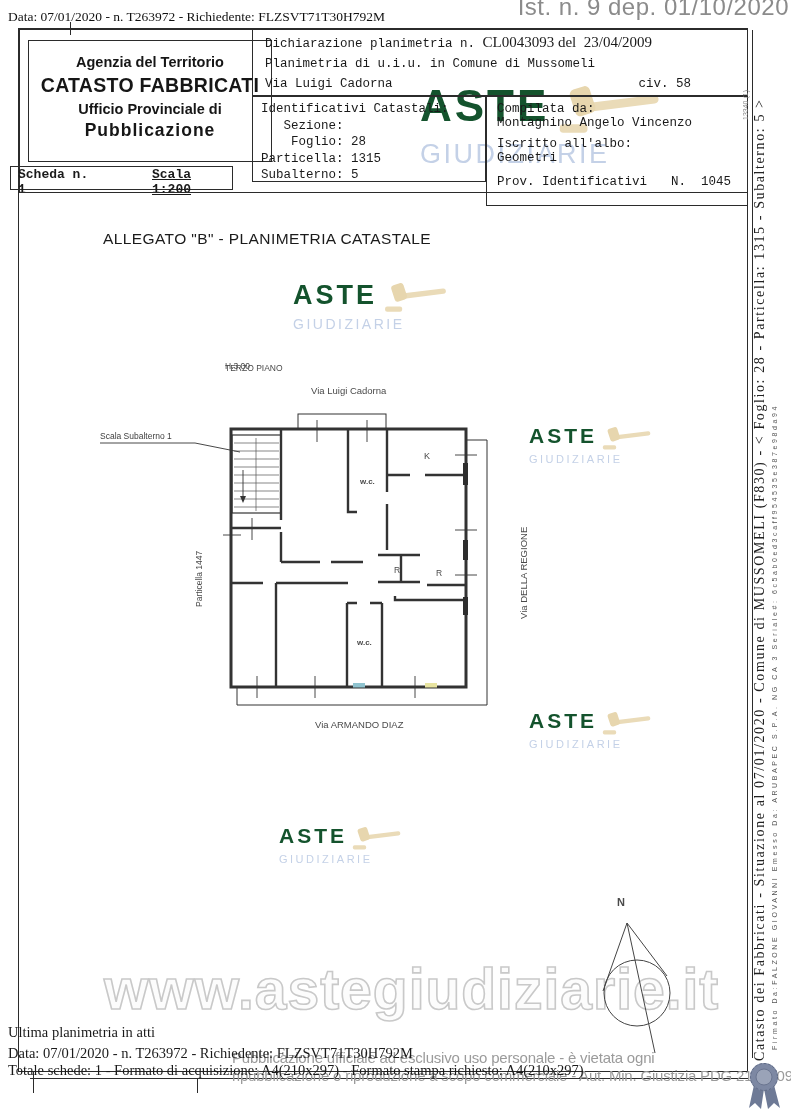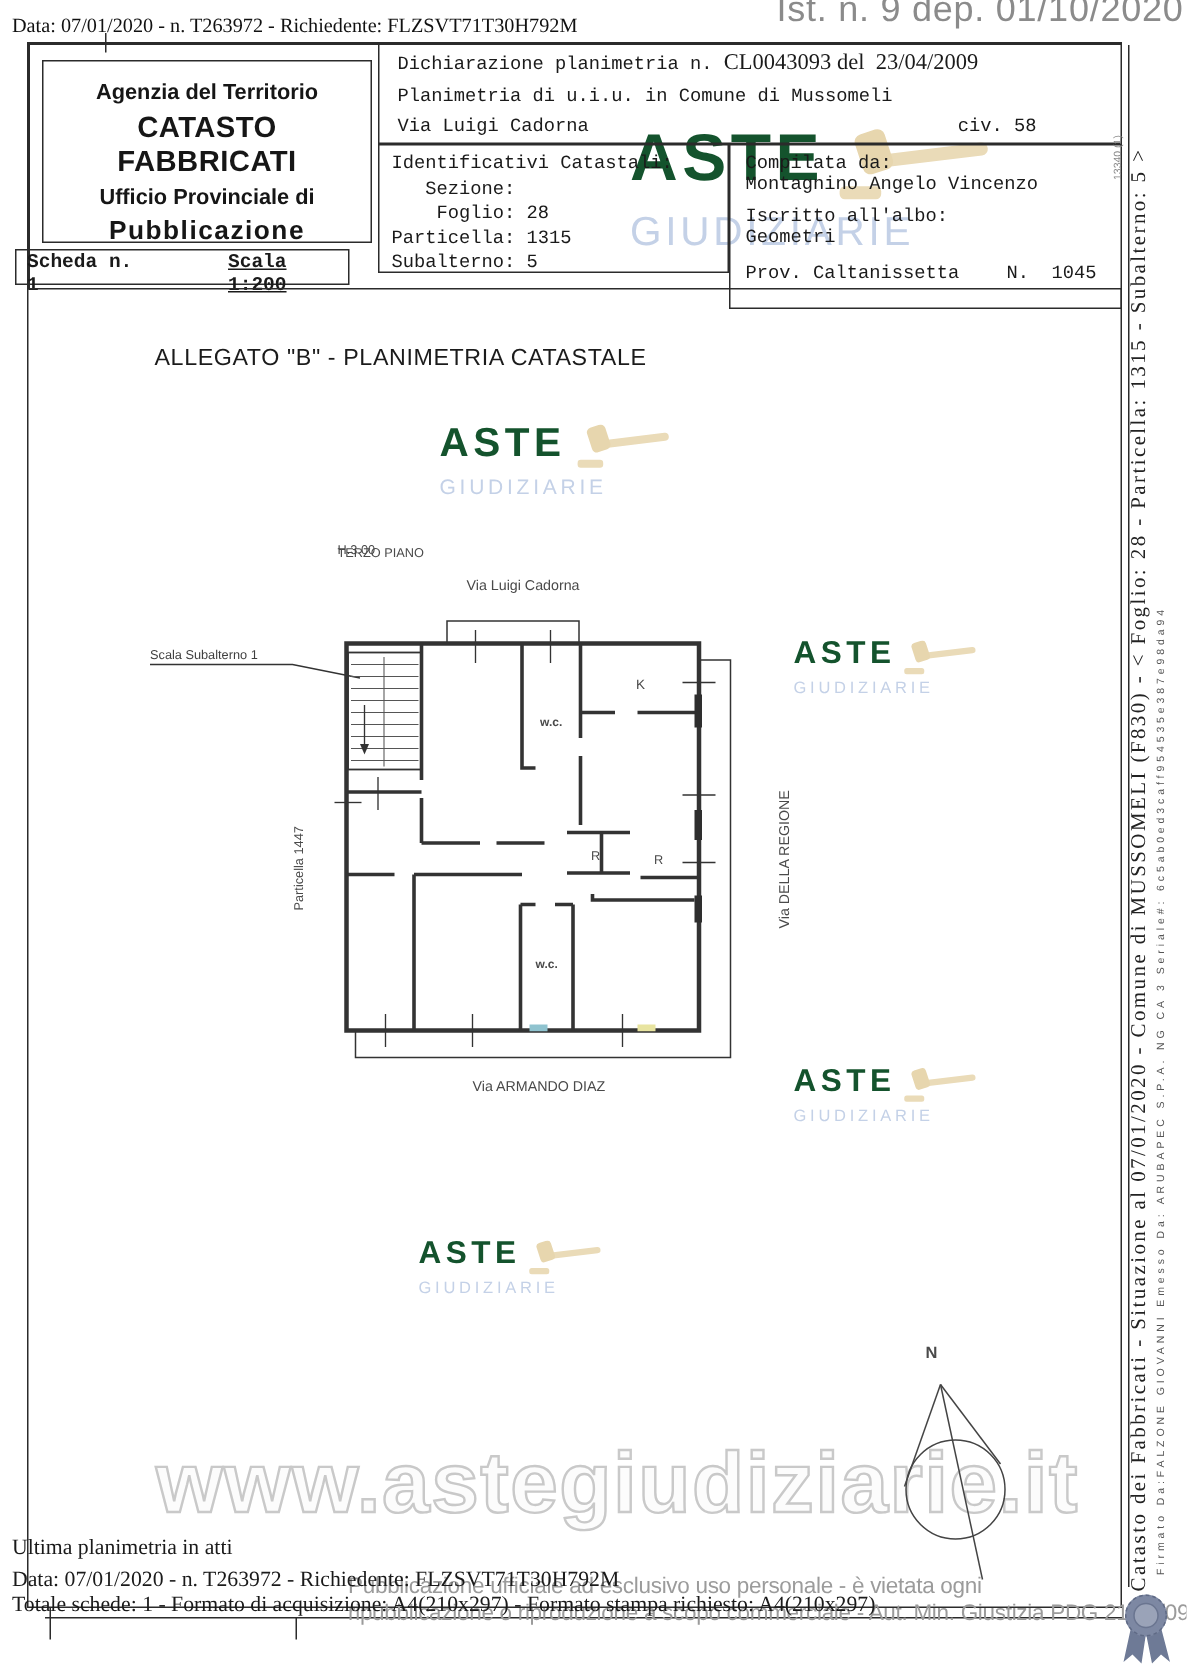--- a/index.html
+++ b/index.html
@@ -11,21 +11,21 @@
   .line{position:absolute;background:#2b2b2b;}
   .box{position:absolute;border:1.5px solid #2b2b2b;background:transparent;box-sizing:border-box;}
   .mono{font-family:"Liberation Mono","DejaVu Sans Mono",monospace;}
   .serif{font-family:"Liberation Serif","DejaVu Serif",serif;}
 
   
   .top-left{left:8px;top:9px;font-size:13.5px;color:#111;}
   .top-right{right:2px;top:-7px;font-size:24px;color:#8b8b8b;letter-spacing:.5px;}
 
   
-  .agency{left:28px;top:40px;width:220px;height:122px;text-align:center;padding-top:13px;}
+  .agency{left:28px;top:40px;width:244px;height:122px;text-align:center;padding-top:13px;}
   .agency div{font-weight:bold;color:#161616;}
   .ag1{font-size:14.5px;margin-bottom:4px;}
   .ag2{font-size:19.5px;margin-bottom:4px;letter-spacing:.3px;}
   .ag3{font-size:14.5px;margin-bottom:3px;}
   .ag4{font-size:17.5px;letter-spacing:1px;}
 
   .scheda{left:10px;top:166px;width:223px;height:24px;display:flex;align-items:flex-start;
           font-size:13px;font-weight:600;}
   .scheda .s1{margin-left:7px;}
   .scheda .s2{margin-left:54px;text-decoration:underline;}
@@ -129,21 +129,21 @@
   <div>    Foglio: 28</div>
   <div>Particella: 1315</div>
   <div>Subalterno: 5</div>
 </div>
 
 <div class="box comp mono">
   <div>Compilata da:</div>
   <div>Montagnino Angelo Vincenzo</div>
   <div class="gap">Iscritto all'albo:</div>
   <div>Geometri</div>
-  <div class="last"><span>Prov. Caltanissetta</span><span>N.  1045</span></div>
+  <div class="last"><span>Prov. Identificativi</span><span>N.  1045</span></div>
 </div>
 
 <div class="box frame"></div>
 <div class="abs title">ALLEGATO "B" - PLANIMETRIA CATASTALE</div>
 
 <div class="logo logo-md" style="left:293px;top:283px;">
   <div class="row">
       <span class="aste">ASTE</span>
   <svg viewBox="0 0 60 30">
         <rect x="16" y="10" width="42" height="5" rx="2.5" fill="#eadbb8" transform="rotate(-7 16 10)"></rect>

